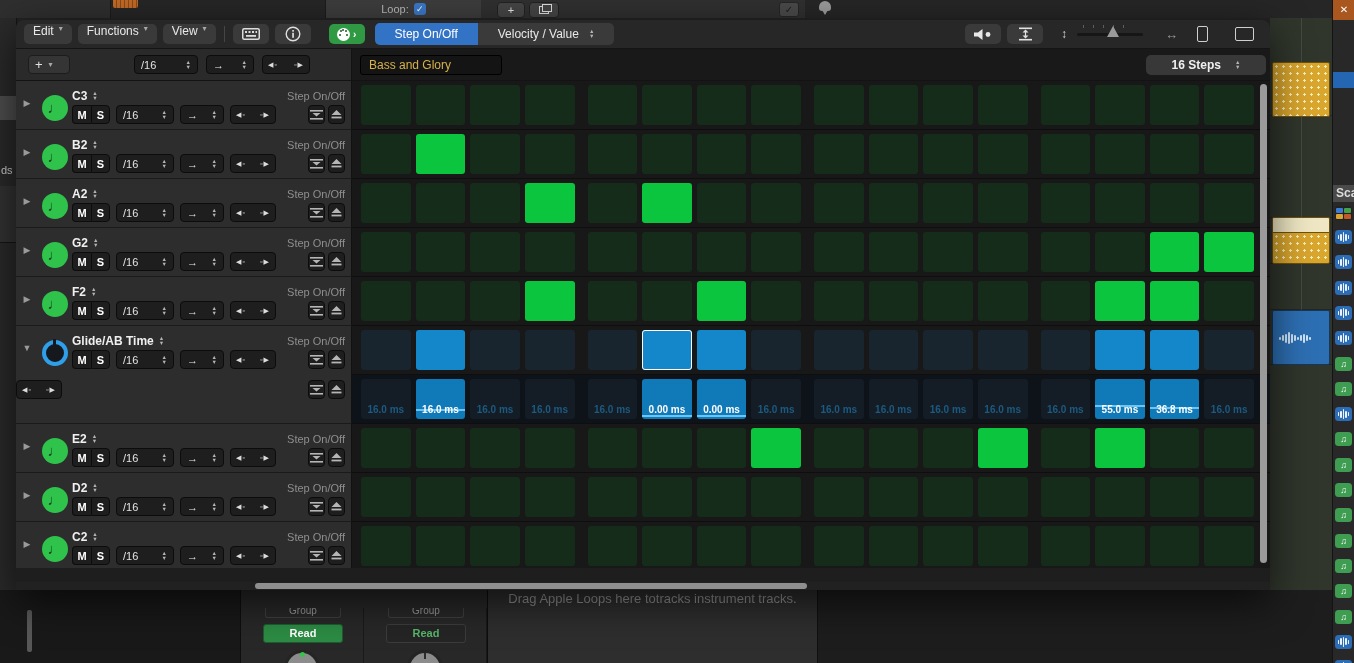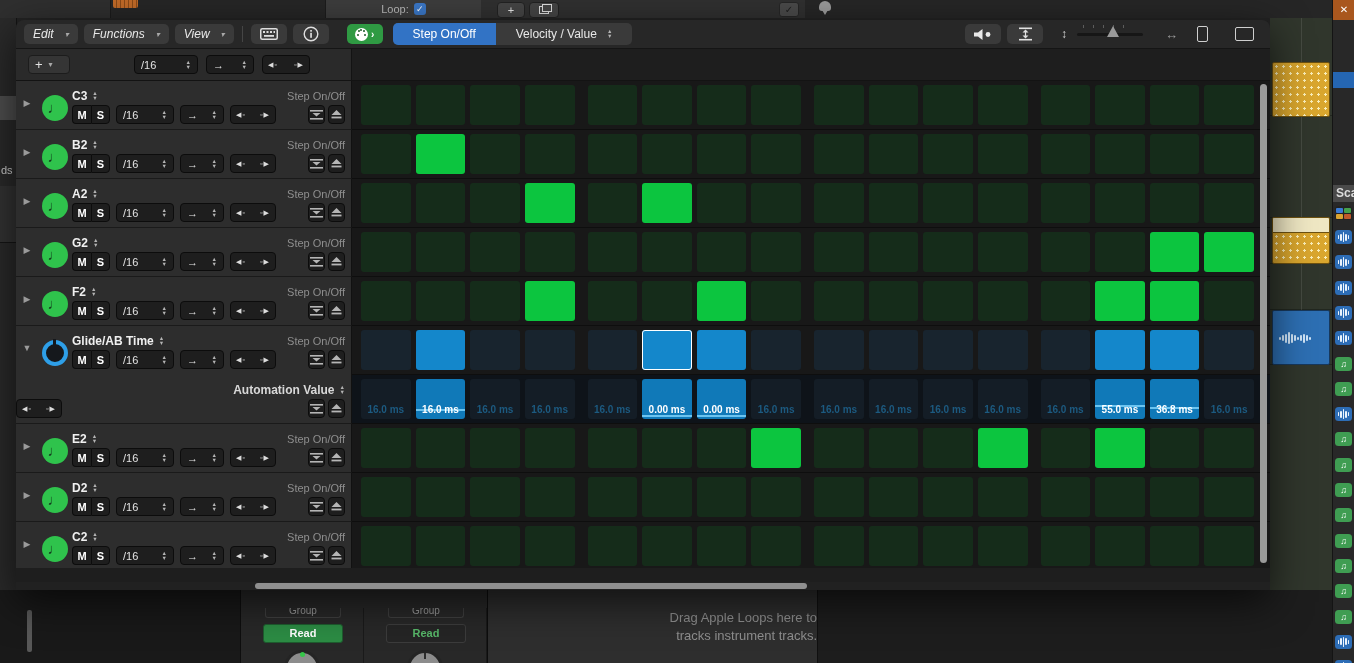--- a/index.html
+++ b/index.html
@@ -64,35 +64,35 @@
   #mixer{position:absolute;left:241px;top:0;width:246px;height:73px;background:#282828;border-right:1px solid #0d0d0d;display:flex;}
   .channel{width:123px;position:relative;border-right:1px solid #1a1a1a;box-sizing:border-box;margin-top:18px;}
   .group-chip{position:absolute;left:24px;top:0;width:74px;height:9px;overflow:hidden;border:1px solid #3f3f3f;border-top:none;border-radius:0 0 3px 3px;color:#9a9a9a;font-size:10px;text-align:center;line-height:6px;}
   .read-btn{position:absolute;left:22px;top:16px;width:78px;height:17px;border-radius:3px;font-size:11px;font-weight:bold;text-align:center;line-height:17px;}
   .read-on{background:#2c8c44;color:#fff;border:1px solid #1e5c2e;}
   .read-off{background:#252525;color:#58b96a;border:1px solid #3c3c3c;}
   .knob{position:absolute;left:43px;top:42px;width:36px;height:36px;border-radius:50%;background:#8c8c8c;border:3px solid #242424;box-sizing:border-box;}
   .knob .dot{position:absolute;left:13px;top:-1px;width:5px;height:5px;border-radius:50%;background:#35c649;}
   .knob .tick{position:absolute;left:14px;top:0px;width:2px;height:6px;background:#2c2c2c;}
   .knob .kv{position:absolute;left:0;top:9px;width:30px;text-align:center;color:#fff;font-size:10px;font-weight:bold;}
-  #loops-panel{position:absolute;left:488px;top:0;width:329px;height:73px;background:#2e2e2e;border-right:1px solid #101010;color:#8f8f8f;font-size:13px;display:flex;flex-direction:column;align-items:flex-end;justify-content:center;line-height:18px;}
+  #loops-panel{position:absolute;left:488px;top:0;width:329px;height:73px;background:#2e2e2e;border-right:1px solid #101010;color:#8f8f8f;font-size:13px;display:flex;flex-direction:row;align-items:flex-start;justify-content:center;line-height:18px;}
   #tracks-panel{position:absolute;left:818px;top:0;width:514px;height:73px;background:#202020;color:#7c7c7c;font-size:13px;display:flex;align-items:center;justify-content:center;}
 
   
   #win{left:16px;top:20px;width:1254px;height:570px;background:#1e1e1e;border-radius:8px 8px 0 0;
        box-shadow:0 12px 40px rgba(0,0,0,.65);overflow:hidden;z-index:20;}
   #titlebar{height:24px;background:linear-gradient(#bdbdbd,#a6a6a6);position:relative;display:flex;align-items:center;justify-content:center;}
   #titlebar .title{font-size:13px;color:#2e2e2e;}
   .tl{position:absolute;top:6px;width:12px;height:12px;border-radius:50%;}
   .tl.red{left:9px;background:#e24b41;border:1px solid #b03a32;}
   .tl.yel{left:29px;background:#f5b63c;border:1px solid #c08f2b;}
   .tl.grn{left:49px;background:#35c649;border:1px solid #27953a;}
 
   #toolbar{height:28px;background:#272727;border-bottom:1px solid #151515;display:flex;align-items:center;padding:0 8px;gap:6px;}
-  .menu-btn{height:20px;background:#3a3a3a;border-radius:5px;color:#e8e8e8;font-size:12px;display:flex;align-items:center;padding:0 9px;gap:11px;font-style:italic;}
+  .menu-btn{height:20px;background:#3a3a3a;border-radius:5px;color:#e8e8e8;font-size:12px;display:flex;align-items:flex-start;padding:0 9px;gap:5px;}
   .menu-btn .chev{color:#a8a8a8;font-size:8px;}
   .tsep{width:1px;height:16px;background:#454545;margin:0 2px;}
   .icon-btn{height:20px;min-width:28px;background:#3a3a3a;border-radius:5px;display:flex;align-items:center;justify-content:center;padding:0 4px;}
   .icon-btn.green{background:#2f9a43;gap:3px;}
   .midi-circ{width:13px;height:13px;border-radius:50%;background:#fff;position:relative;}
   .midi-circ i{position:absolute;width:2px;height:2px;border-radius:50%;background:#1d5a28;}
   .midi-gt{color:#fff;font-size:10px;font-weight:bold;}
   #tabs{display:flex;border-radius:5px;overflow:hidden;background:#3a3a3a;margin-left:4px;}
   .tab{height:22px;display:flex;align-items:center;padding:0 20px;font-size:12px;color:#e8e8e8;}
   .tab.sel{background:#3273c5;color:#fff;}
@@ -460,20 +460,30 @@
           <span class="stp">
             <i>▲</i>
             <i>▼</i>
           </span>
         </span>
       <span class="rot">
           <span class="rg">◀▫</span>
           <span class="rg">▫▶</span>
         </span>
     </div>
+    <div id="sub-right">
+      <span id="pattern-box">Bass and Glory</span>
+      <span id="length-box">
+          <span>16 Steps</span>
+          <span class="stp">
+            <i>▲</i>
+            <i>▼</i>
+          </span>
+        </span>
+    </div>
   </div>
 
   <div id="rows">
     <div class="row ">
 
     <div class="row-header">
       <span class="disclosure">▶</span>
       <span class="icon-col">
             <span class="note-circ">♩</span>
           </span>
@@ -930,27 +940,20 @@
           <div class="cell b-off"></div>
           <div class="cell b-off grp"></div>
           <div class="cell b-on"></div>
           <div class="cell b-on"></div>
           <div class="cell b-off"></div>
         </div>
     </div>
     <div class="row autorow">
       <div class="row-header autohead">
         <div class="row-main">
-          <div class="rh1">
-              <span class="auto-label">Automation Value</span>
-              <span class="stp">
-                <i>▲</i>
-                <i>▼</i>
-              </span>
-            </div>
           <div class="rh2">
             <span class="rot">
                 <span class="rg">◀▫</span>
                 <span class="rg">▫▶</span>
               </span>
 
   <span class="tail">
     <span class="tail-icon">
       <svg width="13" height="10">
                     <rect x="0" y="0" width="13" height="1.6" fill="#b5b5b5"></rect>

